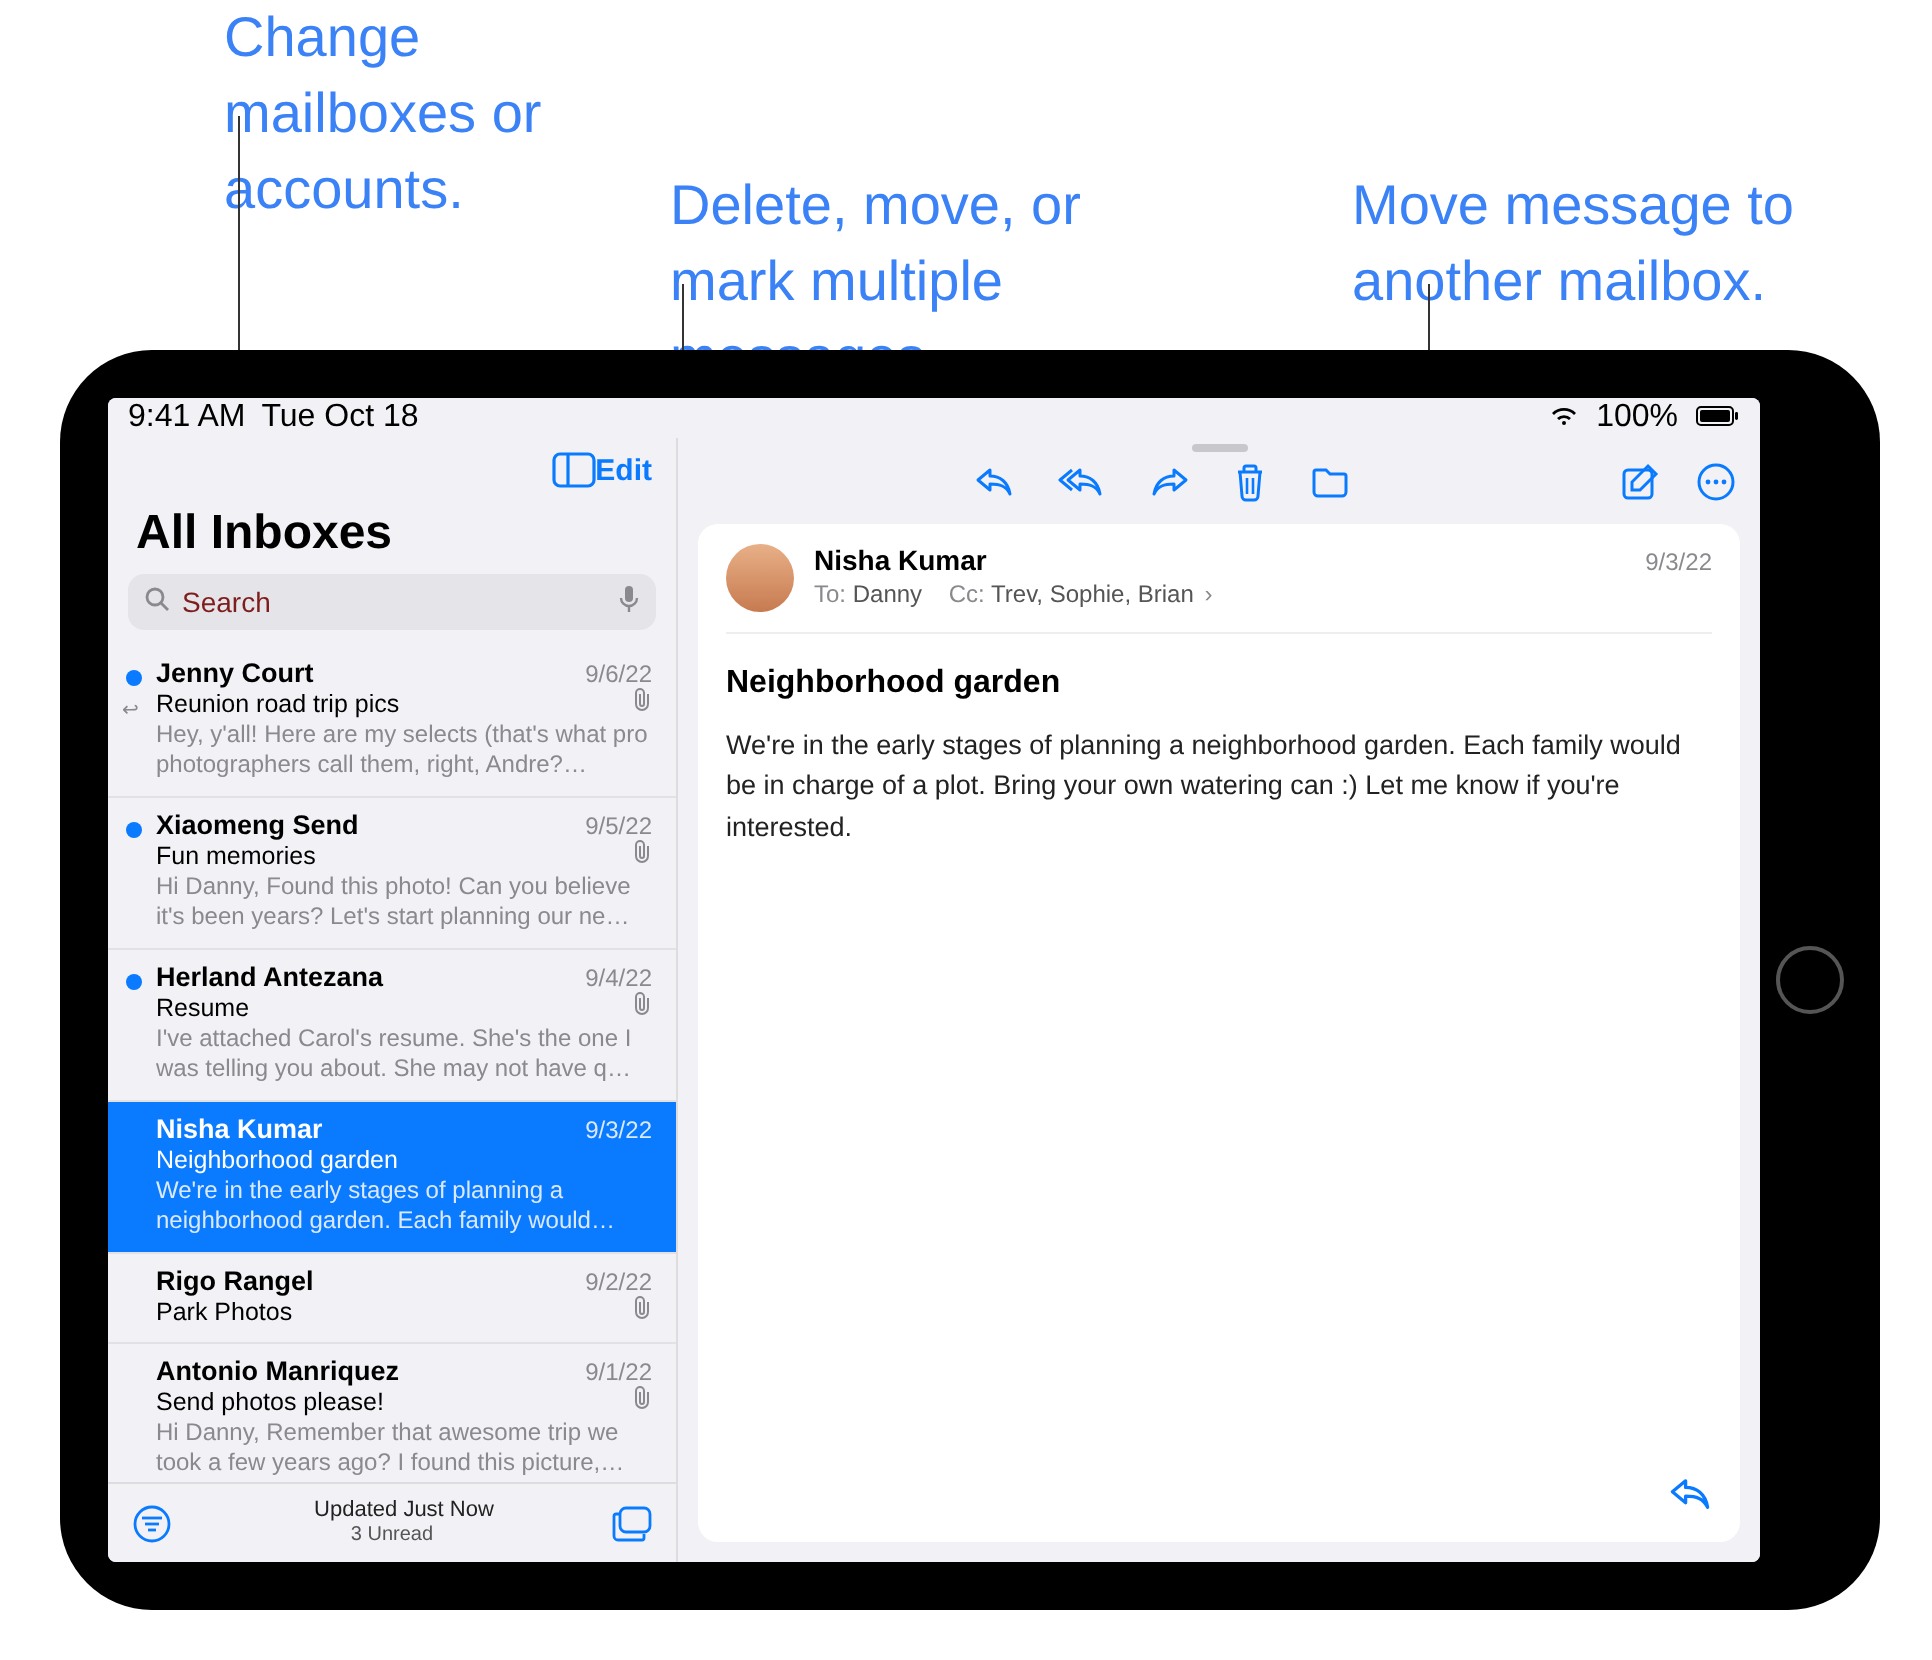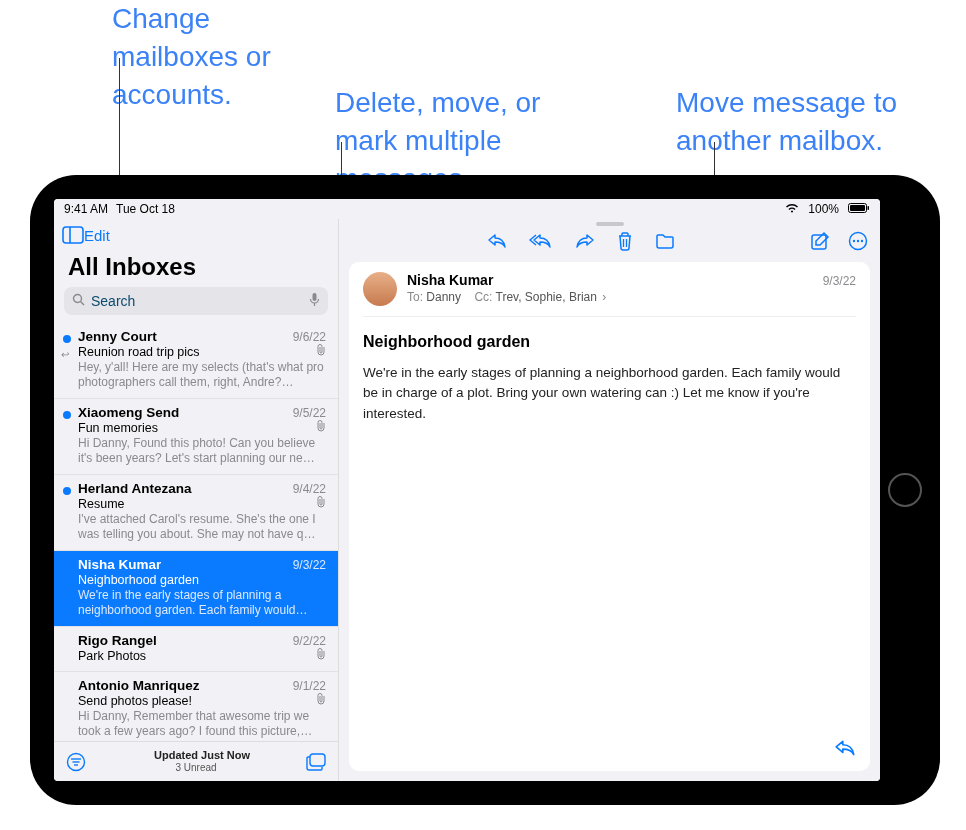--- a/index.html
+++ b/index.html
@@ -53,21 +53,21 @@
     flex-direction: column;
     position: relative;
   }
   
   .status-bar {
     height: 20px;
     display: flex;
     align-items: center;
     justify-content: space-between;
     padding: 0 10px;
-    font-size: 12px;
+    font-size: 16px;
     color: #000;
     background: #f2f2f6;
   }
   .status-left { display: flex; gap: 8px; font-weight: 500; }
   .status-right { display: flex; gap: 9px; }
   
   .app {
     flex: 1;
     display: flex;
     min-height: 0;
@@ -77,39 +77,40 @@
     width: 285px;
     background: #f2f2f6;
     display: flex;
     flex-direction: column;
     border-right: 1px solid #ddd;
   }
   .sidebar-toolbar {
     height: 32px;
     display: flex;
     align-items: center;
-    justify-content: flex-start;
+    justify-content: flex-end;
     padding: 0 12px 0 8px;
+    font-weight: bold;
   }
   .icon-btn { color: #0a7aff; display: flex; align-items: center; cursor: pointer; }
   .edit-btn { color: #0a7aff; font-size: 15px; cursor: pointer; }
   .sidebar h1 {
     font-size: 24px;
     font-weight: 700;
     padding: 2px 14px 6px;
   }
   .search-box {
     margin: 0 10px 8px;
     background: #e4e4e9;
     border-radius: 8px;
     height: 28px;
     display: flex;
     align-items: center;
     padding: 14px 8px;
-    color: #0c4a6e;
+    color: #7f1d1d;
     font-size: 14px;
     gap: 6px;
   }
   .search-box .spacer { flex: 1; }
   .messages {
     flex: 1;
     overflow: hidden;
   }
   .msg {
     padding: 6px 12px 8px 24px;
@@ -182,21 +183,21 @@
     height: 40px;
     border-top: 1px solid #ddd;
     display: flex;
     align-items: center;
     justify-content: space-between;
     padding: 0 12px;
     font-size: 10px;
     color: #555;
   }
   .sidebar-footer .center { text-align: center; line-height: 1.2; }
-  .sidebar-footer .center .line1 { font-size: 11px; font-weight: 700; color: #222; margin-left: 12px;}
+  .sidebar-footer .center .line1 { font-size: 11px; font-weight: 400; color: #222; margin-left: 12px;}
   
   .main {
     flex: 1;
     display: flex;
     flex-direction: column;
     background: #f2f2f6;
   }
   .grabber {
     align-self: center;
     width: 28px;

